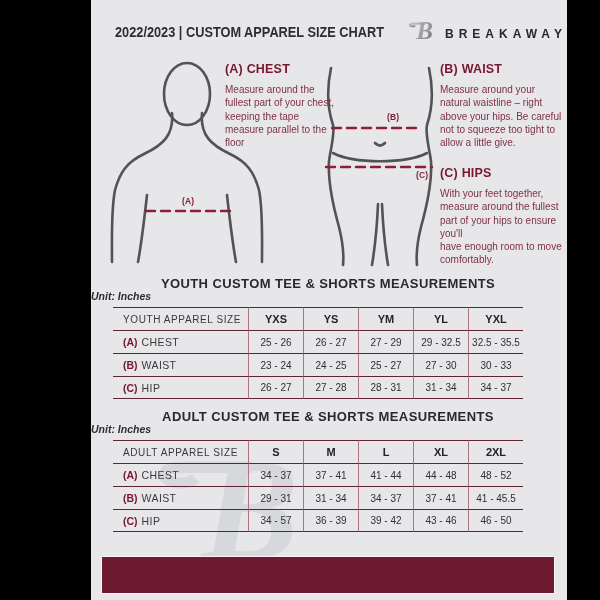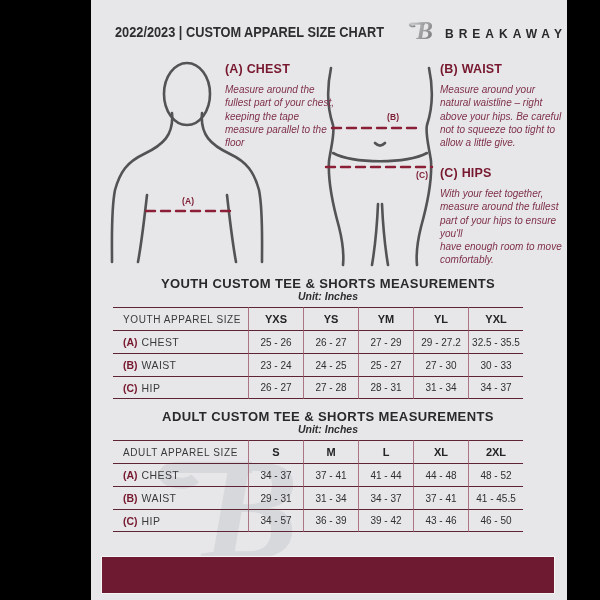--- a/index.html
+++ b/index.html
@@ -26,30 +26,30 @@
   .fig{position:absolute;}
   .fig path,.fig ellipse{fill:none;stroke:#535355;stroke-width:2.6;stroke-linecap:round;}
   .fig .dash{stroke:#8c1f38;stroke-width:2.4;stroke-dasharray:9 6;}
   .marker{
     position:absolute;font-size:8.5px;font-weight:800;color:#7c1c33;letter-spacing:.2px;
   }
   
   .inst{position:absolute;}
   .inst h3{margin:0;font-size:12.5px;font-weight:800;color:#77182f;letter-spacing:.2px;}
   .inst p{
-    margin:7px 0 0 0;font-size:10px;font-style:italic;font-weight:500;
+    margin:7px 0 0 0;font-size:10px;font-weight:500;
     color:#7f3049;line-height:1.33;white-space:pre-line;
   }
   
   .sec-title{
     position:absolute;left:0;width:474px;text-align:center;font-size:13px;
     font-weight:800;color:#29292b;letter-spacing:.4px;
   }
   .sec-unit{
-    position:absolute;left:0;width:474px;text-align:center;font-size:10.5px;
+    position:absolute;left:0;width:474px;font-size:10.5px;
     font-style:italic;font-weight:600;color:#2e2e30;
   }
   
   .size-table{
     position:absolute;left:22px;width:410px;display:grid;
     grid-template-columns:135px 55px 55px 55px 55px 55px;z-index:2;
   }
   .tr{display:contents;}
   .td{
     height:23px;display:flex;align-items:center;justify-content:center;
@@ -143,21 +143,21 @@
       <div class="td th">YXL</div>
     </div>
     <div class="tr">
       <div class="td label-col">
         <span class="row-key">(A)</span>
         <span class="row-label">CHEST</span>
       </div>
       <div class="td">25 - 26</div>
       <div class="td">26 - 27</div>
       <div class="td">27 - 29</div>
-      <div class="td">29 - 27.2</div>
+      <div class="td">29 - 32.5</div>
       <div class="td">32.5 - 35.5</div>
     </div>
     <div class="tr">
       <div class="td label-col">
         <span class="row-key">(B)</span>
         <span class="row-label">WAIST</span>
       </div>
       <div class="td">23 - 24</div>
       <div class="td">24 - 25</div>
       <div class="td">25 - 27</div>

